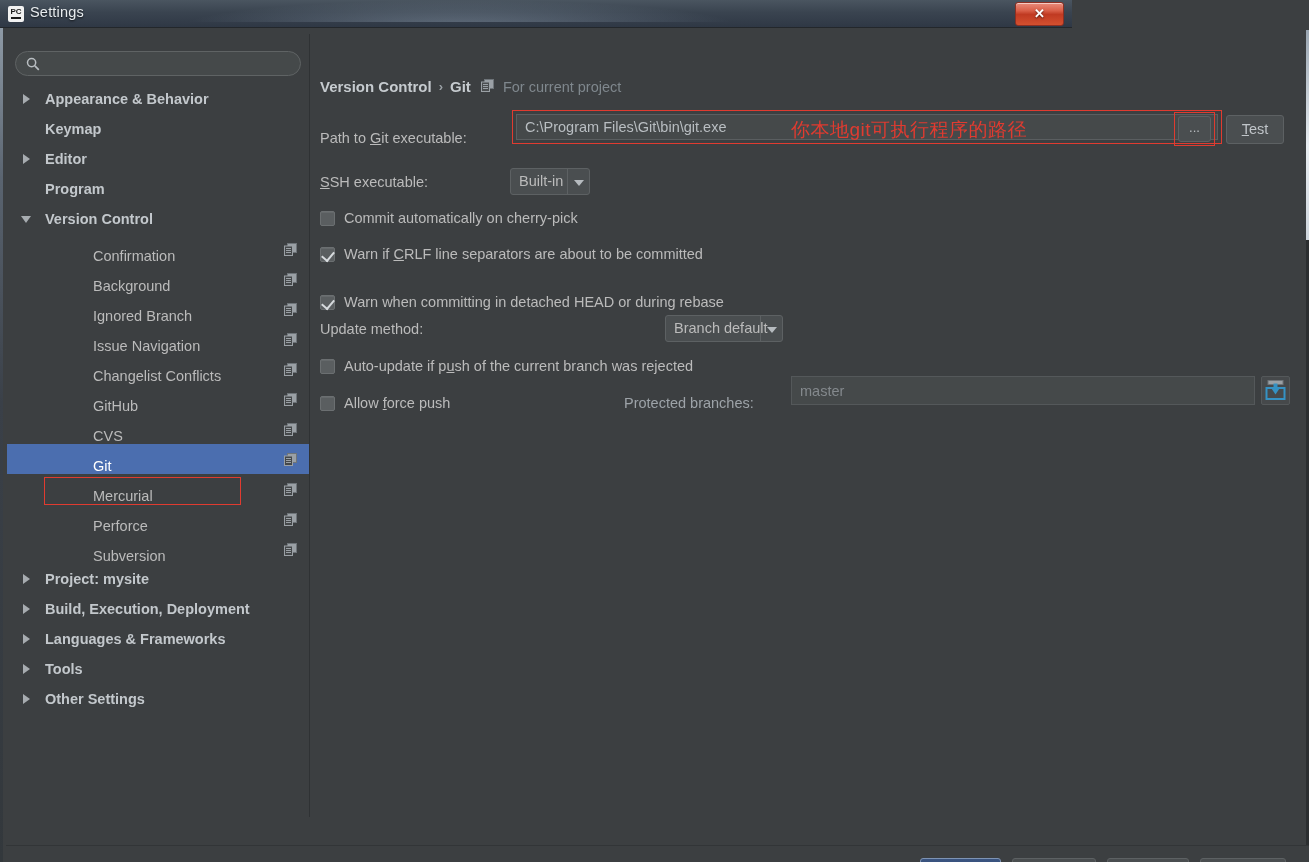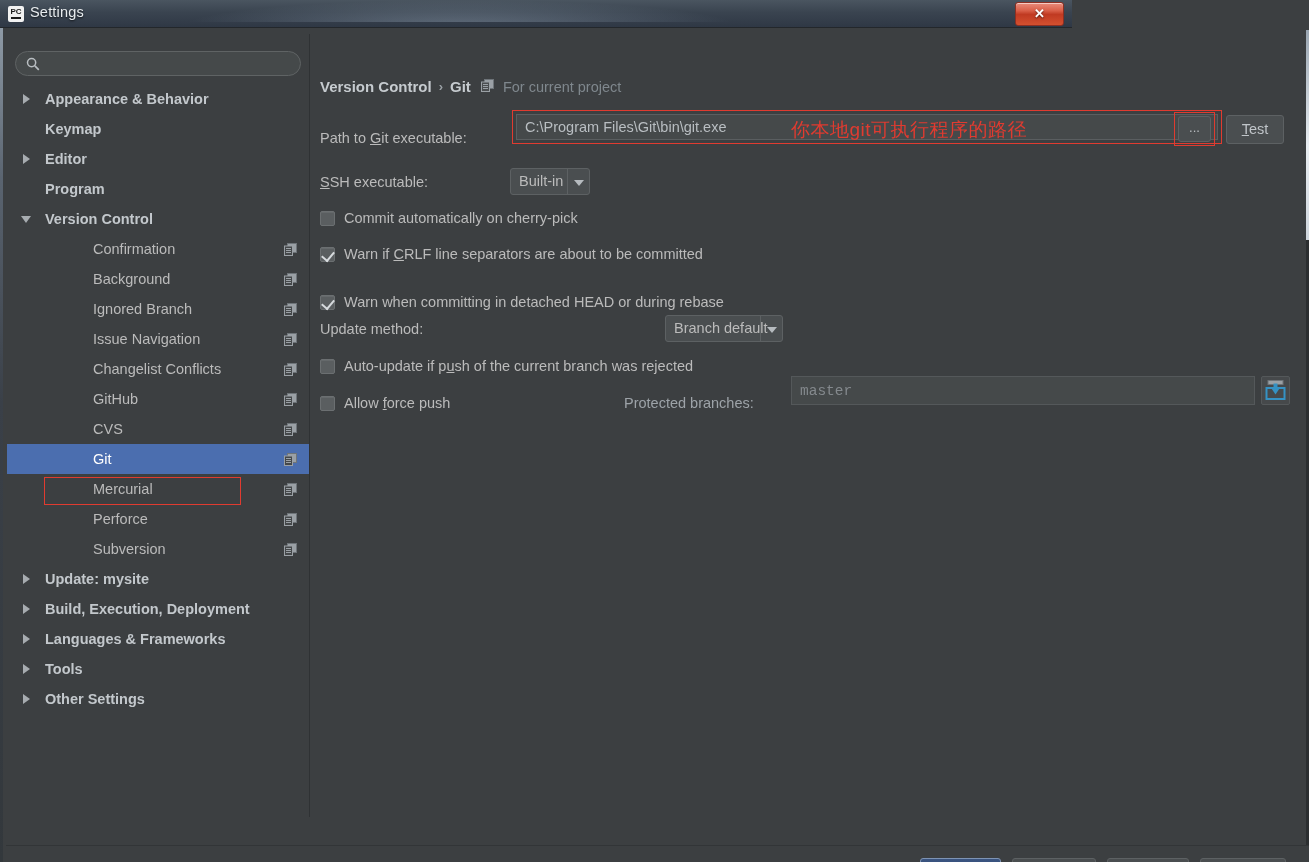--- a/index.html
+++ b/index.html
@@ -141,21 +141,21 @@
     border-top: 7px solid #a7acb0;
     border-left: 5px solid transparent;
     border-right: 5px solid transparent;
   }
   .tree-row .label {
     font-size: 14.5px;
     color: #bbbbbb;
     white-space: nowrap;
   }
   .tree-row.top > .label { font-weight: bold; color: #c3c8cc; }
-  .tree-row.child { padding-left: 0; }
+  .tree-row.child { padding-left: 0; align-items: flex-end; }
   .tree-row.child .label { margin-left: 58px; }
   .tree-row.top .label { margin-left: 10px; }
   .tree-row.selected .label { color: #ffffff; }
   .scope-icon {
     position: absolute; right: 12px; top: 8px;
     width: 13px; height: 13px;
   }
   
   #git-annotation {
     position: absolute;
@@ -305,21 +305,21 @@
   }
 
   #protected-input {
     position: absolute; left: 478px; top: 342px;
     width: 464px; height: 29px;
     background: #45494a;
     border: 1px solid #54585a;
     box-sizing: border-box;
     color: #84898d; font-size: 14.5px;
     padding: 0 8px;
-    font-family: Liberation Mono, monospace;
+    font-family: Liberation Sans, sans-serif;
     outline: none;
   }
   #protected-expand {
     position: absolute; left: 948px; top: 342px;
     width: 29px; height: 29px;
     background: #46494b;
     border: 1px solid #54585a;
     border-radius: 2px;
     box-sizing: border-box;
     cursor: pointer;
@@ -522,21 +522,21 @@
             <span class="scope-icon"><svg width="13" height="13" viewBox="0 0 13 13">
                 <rect x="3.5" y="0.5" width="9" height="9" fill="#9aa0a5" stroke="#6e7479"></rect>
                 <rect x="0.5" y="3.0" width="8" height="9.5" fill="#45484a" stroke="#9aa0a5"></rect>
                 <line x1="2" y1="5.5" x2="7" y2="5.5" stroke="#9aa0a5"></line>
                 <line x1="2" y1="7.5" x2="7" y2="7.5" stroke="#9aa0a5"></line>
                 <line x1="2" y1="9.5" x2="7" y2="9.5" stroke="#9aa0a5"></line>
               </svg></span>
           </div>
           <div class="tree-row top">
             <span class="expander collapsed"></span>
-            <span class="label">Update: mysite</span>
+            <span class="label">Project: mysite</span>
           </div>
           <div class="tree-row top">
             <span class="expander collapsed"></span>
             <span class="label">Build, Execution, Deployment</span>
           </div>
           <div class="tree-row top">
             <span class="expander collapsed"></span>
             <span class="label">Languages &amp; Frameworks</span>
           </div>
           <div class="tree-row top">

